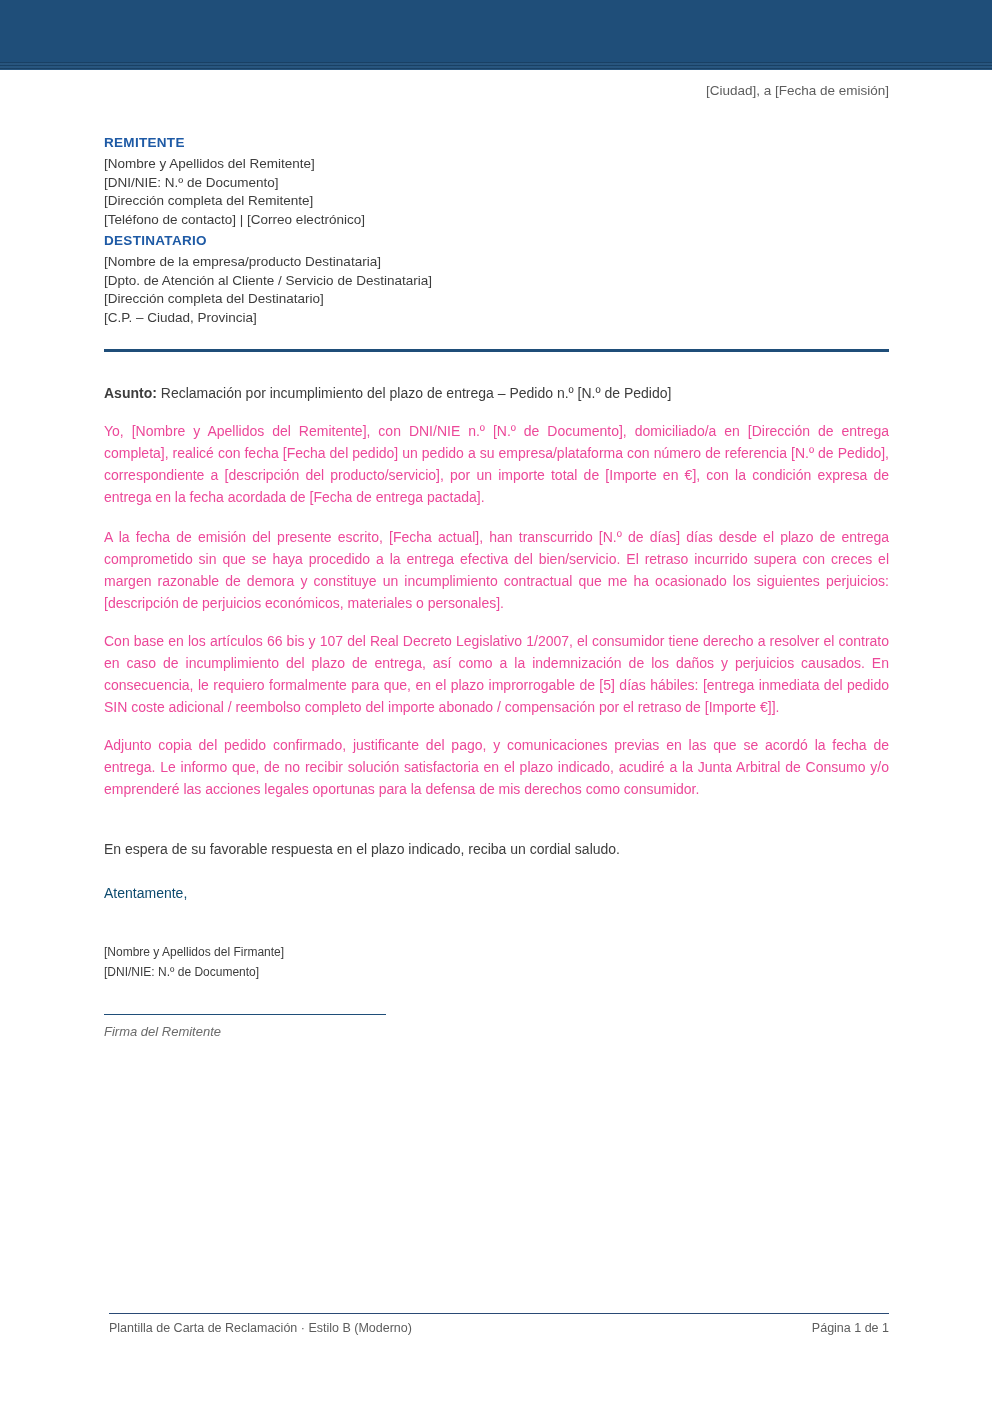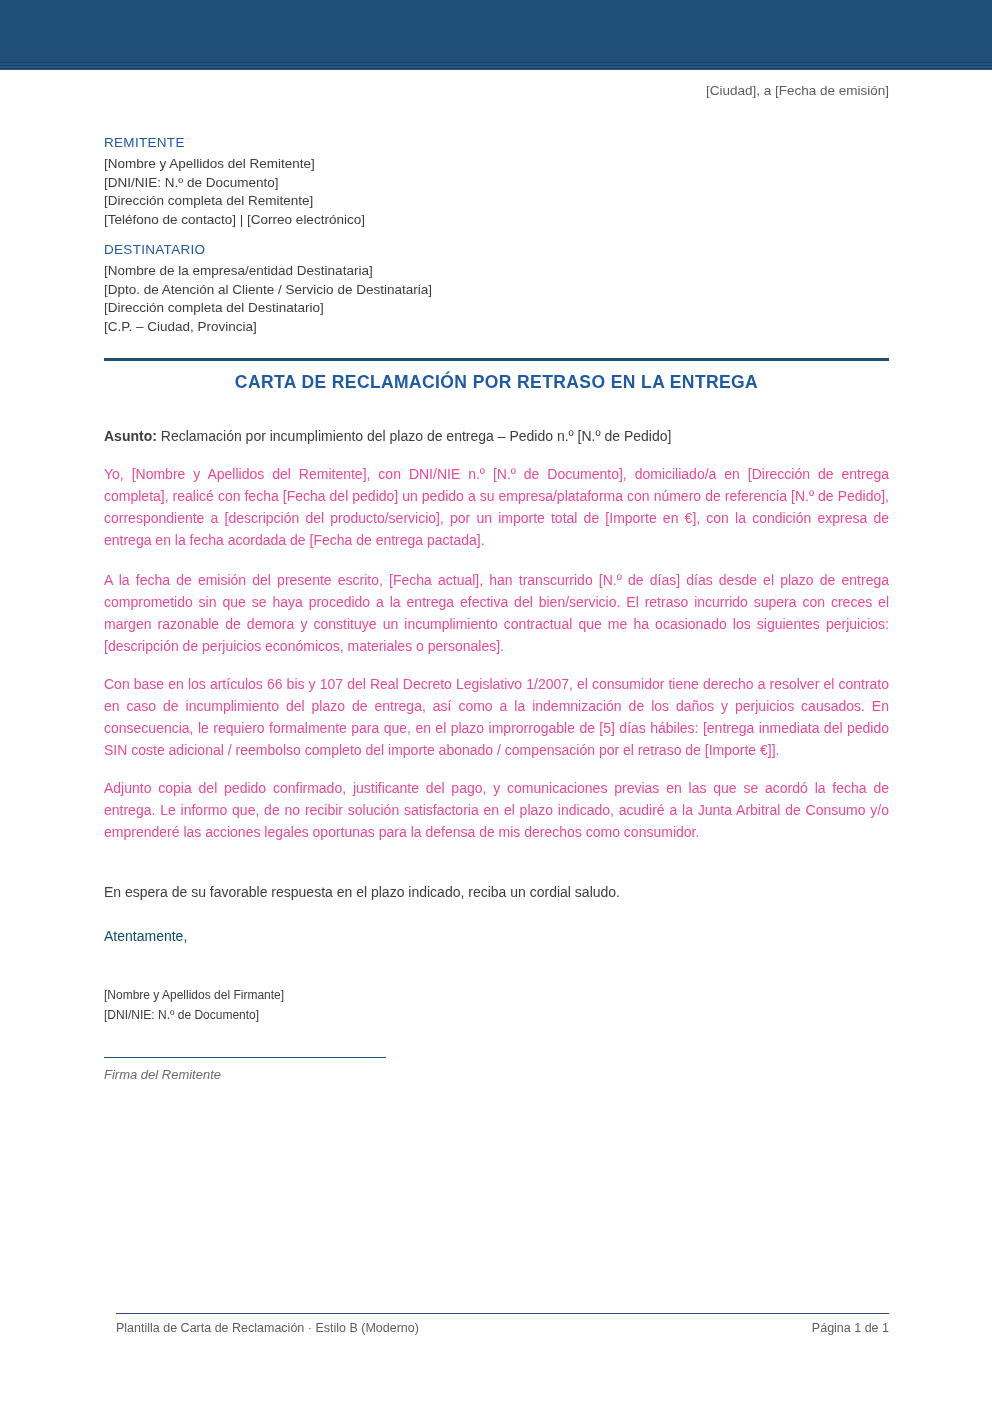--- a/index.html
+++ b/index.html
@@ -39,33 +39,33 @@
   }
   .date-line {
     margin-top: 12px;
     text-align: right;
     font-size: 13.5px;
     color: #5d5d5d;
     line-height: 18px;
   }
   .section-heading {
     font-size: 13.5px;
-    font-weight: normal;
+    font-weight: bold;
     color: #1e5aa5;
     letter-spacing: 0.3px;
     line-height: 18px;
     margin-bottom: 3px;
   }
   .addr-line {
     font-size: 13.5px;
     line-height: 18.5px;
     color: #3d3d3d;
   }
   .sender-block   { margin-top: 34px; }
-  .recipient-block{ margin-top: 12px; }
+  .recipient-block{ margin-top: 3px; }
   .title-rule {
     margin-top: 22px;
     border: none;
     border-top: 3px solid #1f4e79;
     height: 0;
   }
   .letter-title {
     margin-top: 8px;
     text-align: center;
     font-size: 17.5px;
@@ -120,21 +120,21 @@
   .signature-caption {
     margin-top: 5px;
     font-size: 13px;
     color: #6b6b6b;
     line-height: 17px;
     font-style: italic;
   }
   
   .footer {
     position: absolute;
-    left: 116px;
+    left: 109px;
     right: 103px;
     top: 1313px;
   }
   .footer-rule {
     border: none;
     border-top: 1px solid #2a4a75;
     height: 0;
     margin: 0;
   }
   .footer-row {
@@ -160,29 +160,28 @@
     <div class="sender-block">
       <div class="section-heading">REMITENTE</div>
       <div class="addr-line">[Nombre y Apellidos del Remitente]</div>
       <div class="addr-line">[DNI/NIE: N.º de Documento]</div>
       <div class="addr-line">[Dirección completa del Remitente]</div>
       <div class="addr-line">[Teléfono de contacto]  |  [Correo electrónico]</div>
     </div>
 
     <div class="recipient-block">
       <div class="section-heading">DESTINATARIO</div>
-      <div class="addr-line">[Nombre de la empresa/entidad Destinataria]</div>
+      <div class="addr-line">[Nombre de la empresa/producto Destinataria]</div>
       <div class="addr-line">[Dpto. de Atención al Cliente / Servicio de Destinataria]</div>
       <div class="addr-line">[Dirección completa del Destinatario]</div>
       <div class="addr-line">[C.P. – Ciudad, Provincia]</div>
     </div>
 
     <hr class="title-rule">
 
-    <div class="letter-title">CARTA DE RECLAMACIÓN POR RETRASO EN LA ENTREGA</div>
 
     <div class="subject-line"><span class="subject-label">Asunto:</span><span> Reclamación por incumplimiento del plazo de entrega – Pedido n.º [N.º de Pedido]</span></div>
 
     <p class="para">Yo, [Nombre y Apellidos del Remitente], con DNI/NIE n.º [N.º de Documento], domiciliado/a en [Dirección de entrega completa], realicé con fecha [Fecha del pedido] un pedido a su empresa/plataforma con número de referencia [N.º de Pedido], correspondiente a [descripción del producto/servicio], por un importe total de [Importe en €], con la condición expresa de entrega en la fecha acordada de [Fecha de entrega pactada].</p>
     <p class="para para-2">A la fecha de emisión del presente escrito, [Fecha actual], han transcurrido [N.º de días] días desde el plazo de entrega comprometido sin que se haya procedido a la entrega efectiva del bien/servicio. El retraso incurrido supera con creces el margen razonable de demora y constituye un incumplimiento contractual que me ha ocasionado los siguientes perjuicios: [descripción de perjuicios económicos, materiales o personales].</p>
     <p class="para">Con base en los artículos 66 bis y 107 del Real Decreto Legislativo 1/2007, el consumidor tiene derecho a resolver el contrato en caso de incumplimiento del plazo de entrega, así como a la indemnización de los daños y perjuicios causados. En consecuencia, le requiero formalmente para que, en el plazo improrrogable de [5] días hábiles: [entrega inmediata del pedido SIN coste adicional / reembolso completo del importe abonado / compensación por el retraso de [Importe €]].</p>
     <p class="para">Adjunto copia del pedido confirmado, justificante del pago, y comunicaciones previas en las que se acordó la fecha de entrega. Le informo que, de no recibir solución satisfactoria en el plazo indicado, acudiré a la Junta Arbitral de Consumo y/o emprenderé las acciones legales oportunas para la defensa de mis derechos como consumidor.</p>
 
     <div class="closing-line">En espera de su favorable respuesta en el plazo indicado, reciba un cordial saludo.</div>
 

